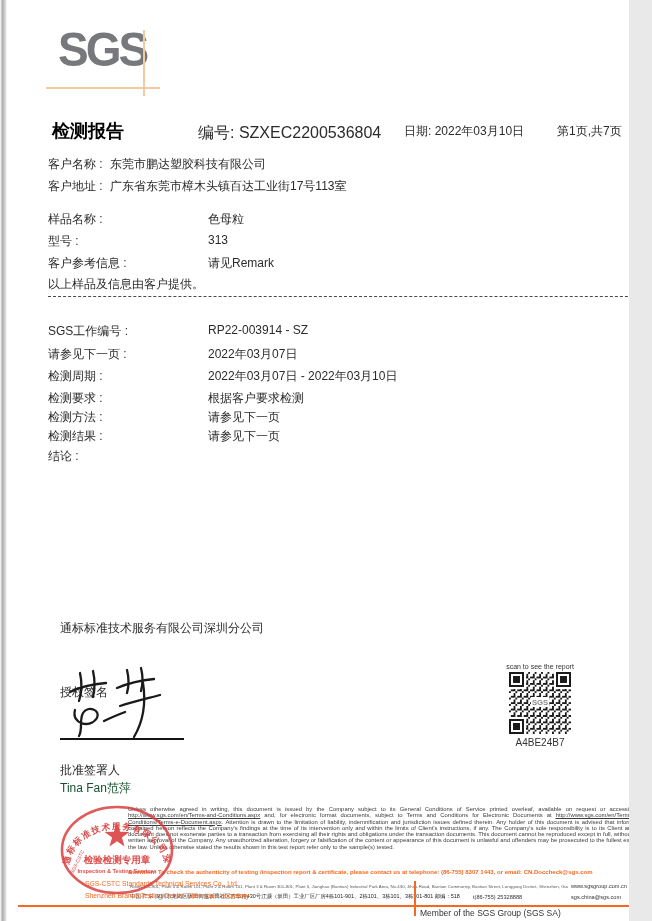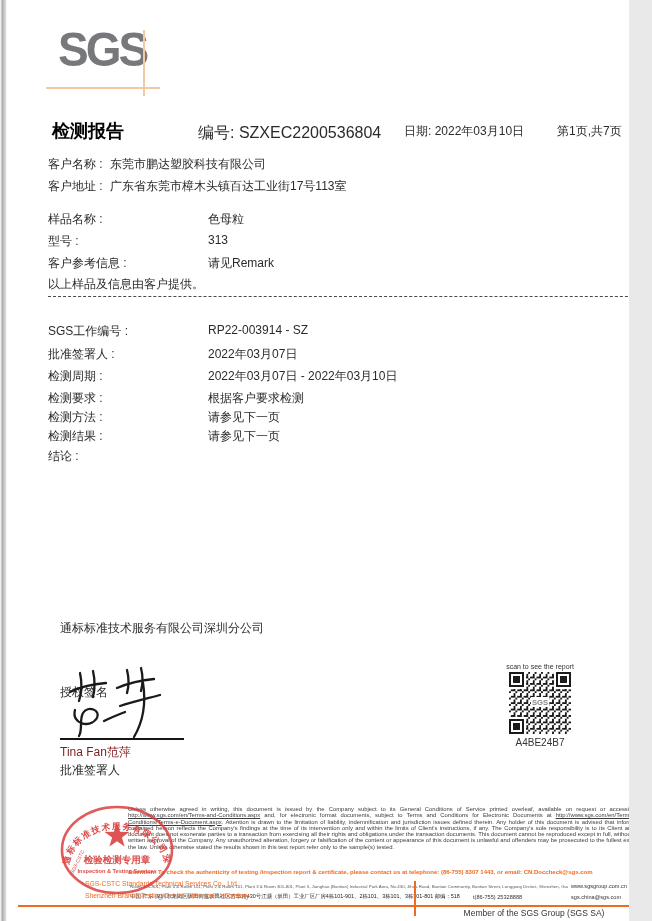--- a/index.html
+++ b/index.html
@@ -31,40 +31,40 @@
   .dash{position:absolute;left:48px;top:296px;width:600px;border-top:1.5px dashed #4a4a4a;}
   .g1{top:323px}.g2{top:346px}.g3{top:368px}.g4{top:390px}.g5{top:409px}.g6{top:428px}
   .concl-lbl{position:absolute;left:48px;top:448px;font-size:12px;}
   .concl-val{position:absolute;left:202px;top:446px;width:294px;font-size:11px;
     line-height:12.2px;text-align:justify;}
   
   .sig-company{position:absolute;left:60px;top:620px;font-size:12px;}
   .sig-auth{position:absolute;left:60px;top:636px;font-size:12px;margin-top:48px;}
   .sig-svg{position:absolute;left:64px;top:662px;}
   .sig-line{position:absolute;left:60px;top:738px;width:124px;height:2px;background:#151515;}
-  .sig-name{position:absolute;left:60px;top:744px;font-size:12px;color:#7f1d1d;}
+  .sig-name{position:absolute;left:60px;top:780px;font-size:12px;color:#14532d;}
   .sig-role{position:absolute;left:60px;top:762px;font-size:12px;}
   
   .qr-caption{position:absolute;left:498px;top:663px;width:84px;text-align:center;font-size:7px;color:#333;}
   .qr-svg{position:absolute;left:509px;top:672px;}
   .qr-code-text{position:absolute;left:498px;top:737px;width:84px;text-align:center;font-size:10px;color:#333;}
   
   .disclaimer{position:absolute;left:128px;top:806px;width:518px;font-size:5.9px;
     line-height:6.3px;text-align:justify;color:#3c3c3c;}
   .disclaimer .lnk{text-decoration:underline;}
   .attention{position:absolute;left:128px;top:869px;width:518px;font-size:6px;line-height:6.6px;
     font-weight:bold;color:#f26a21;}
   .addr-en{position:absolute;left:130px;top:884px;width:438px;font-size:4.4px;color:#5a5a5a;white-space:nowrap;overflow:hidden;}
   .addr-cn{position:absolute;left:130px;top:893px;width:330px;font-size:5.4px;color:#222;white-space:nowrap;overflow:hidden;}
   .ft-web{position:absolute;left:571px;top:883px;font-size:5.6px;color:#333;}
   .ft-phone{position:absolute;left:473px;top:894px;font-size:5.6px;color:#333;}
   .ft-mail{position:absolute;left:571px;top:894px;font-size:5.6px;color:#333;}
   .ft-hline{position:absolute;left:18px;top:905px;width:634px;height:2px;background:#f26a21;}
   .ft-vtick{position:absolute;left:414px;top:881px;width:2px;height:35px;background:#f26a21;}
-  .member{position:absolute;left:420px;top:908px;width:228px;text-align:center;font-size:8.5px;color:#333;}
+  .member{position:absolute;left:420px;top:908px;width:228px;text-align:left;font-size:8.5px;color:#333;}
   
   .stamp-svg{position:absolute;left:56px;top:801px;opacity:.92;}
   .co-en1{position:absolute;left:85px;top:880px;font-size:6.8px;color:#f26a21;white-space:nowrap;}
   .co-en2{position:absolute;left:85px;top:892px;font-size:6.8px;color:#f26a21;white-space:nowrap;}
 </style>
 </head>
 <body>
 
 <div class="page">
   <div class="edge-strip"></div>
@@ -100,21 +100,21 @@
     <span class="val val-far">请见Remark</span>
   </div>
   <div class="note">以上样品及信息由客户提供。</div>
   <div class="dash"></div>
 
   <div class="row g1">
     <span class="lbl">SGS工作编号 :</span>
     <span class="val val-far">RP22-003914 - SZ</span>
   </div>
   <div class="row g2">
-    <span class="lbl">批准签署人 :</span>
+    <span class="lbl">请参见下一页 :</span>
     <span class="val val-far">2022年03月07日</span>
   </div>
   <div class="row g3">
     <span class="lbl">检测周期 :</span>
     <span class="val val-far">2022年03月07日 - 2022年03月10日</span>
   </div>
   <div class="row g4">
     <span class="lbl">检测要求 :</span>
     <span class="val val-far">根据客户要求检测</span>
   </div>

